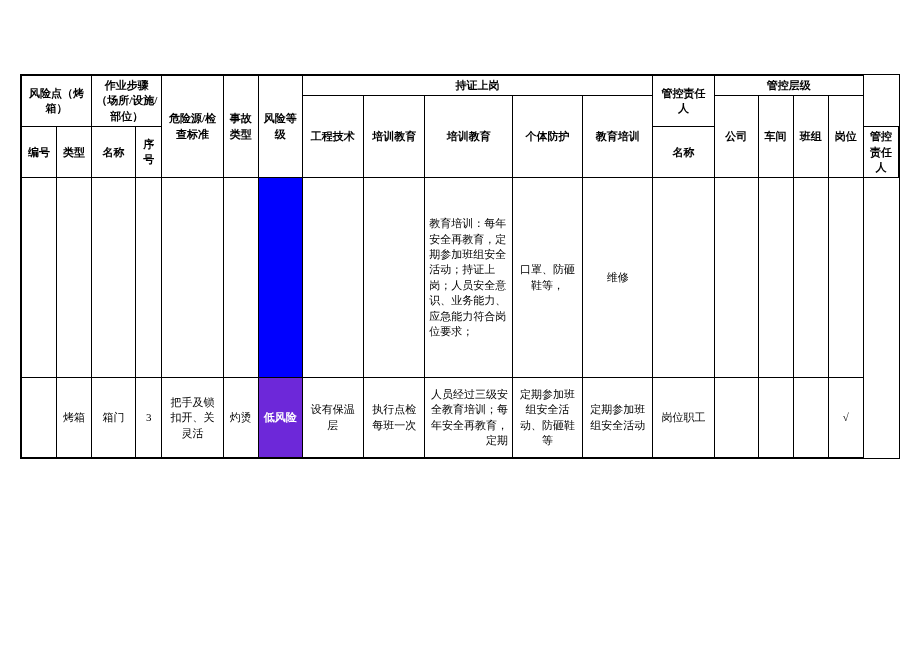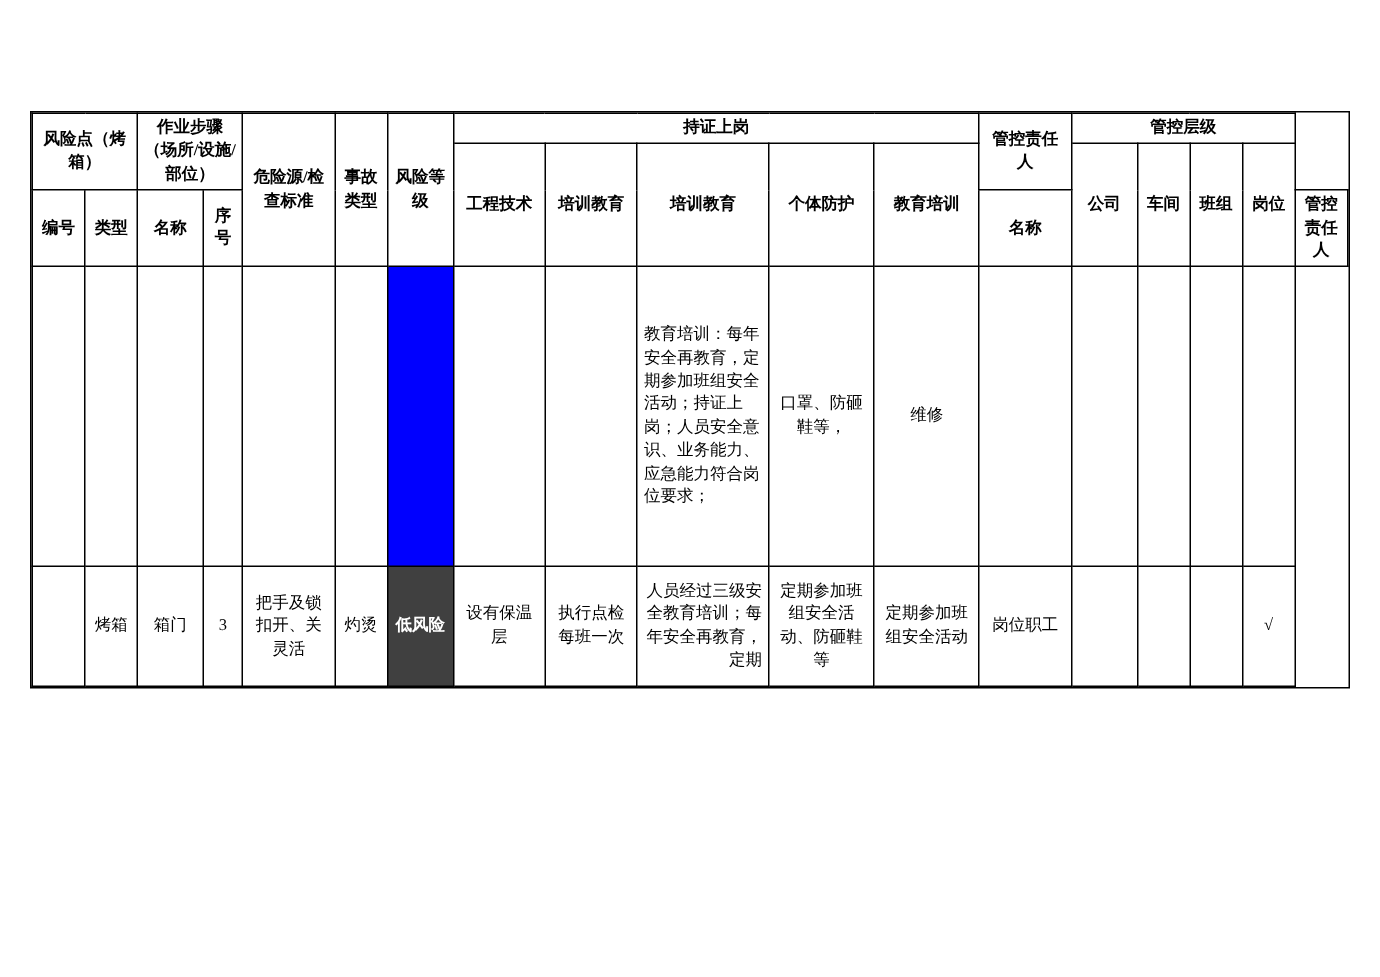--- a/index.html
+++ b/index.html
@@ -26,21 +26,21 @@
       vertical-align: middle;
       padding: 2px 3px;
       word-break: break-all;
       line-height: 1.4;
     }
     .blue-cell {
       background-color: #0000ff;
       color: #0000ff;
     }
     .low-risk {
-      background-color: #404040;
+      background-color: #6d28d9;
       color: #fff;
       font-weight: bold;
     }
     .col-bianh { width: 4%; }
     .col-leixing { width: 4%; }
     .col-mingcheng { width: 5%; }
     .col-xuhao { width: 3%; }
     .col-weixian { width: 7%; }
     .col-shigu { width: 4%; }
     .col-fengxian { width: 5%; }

